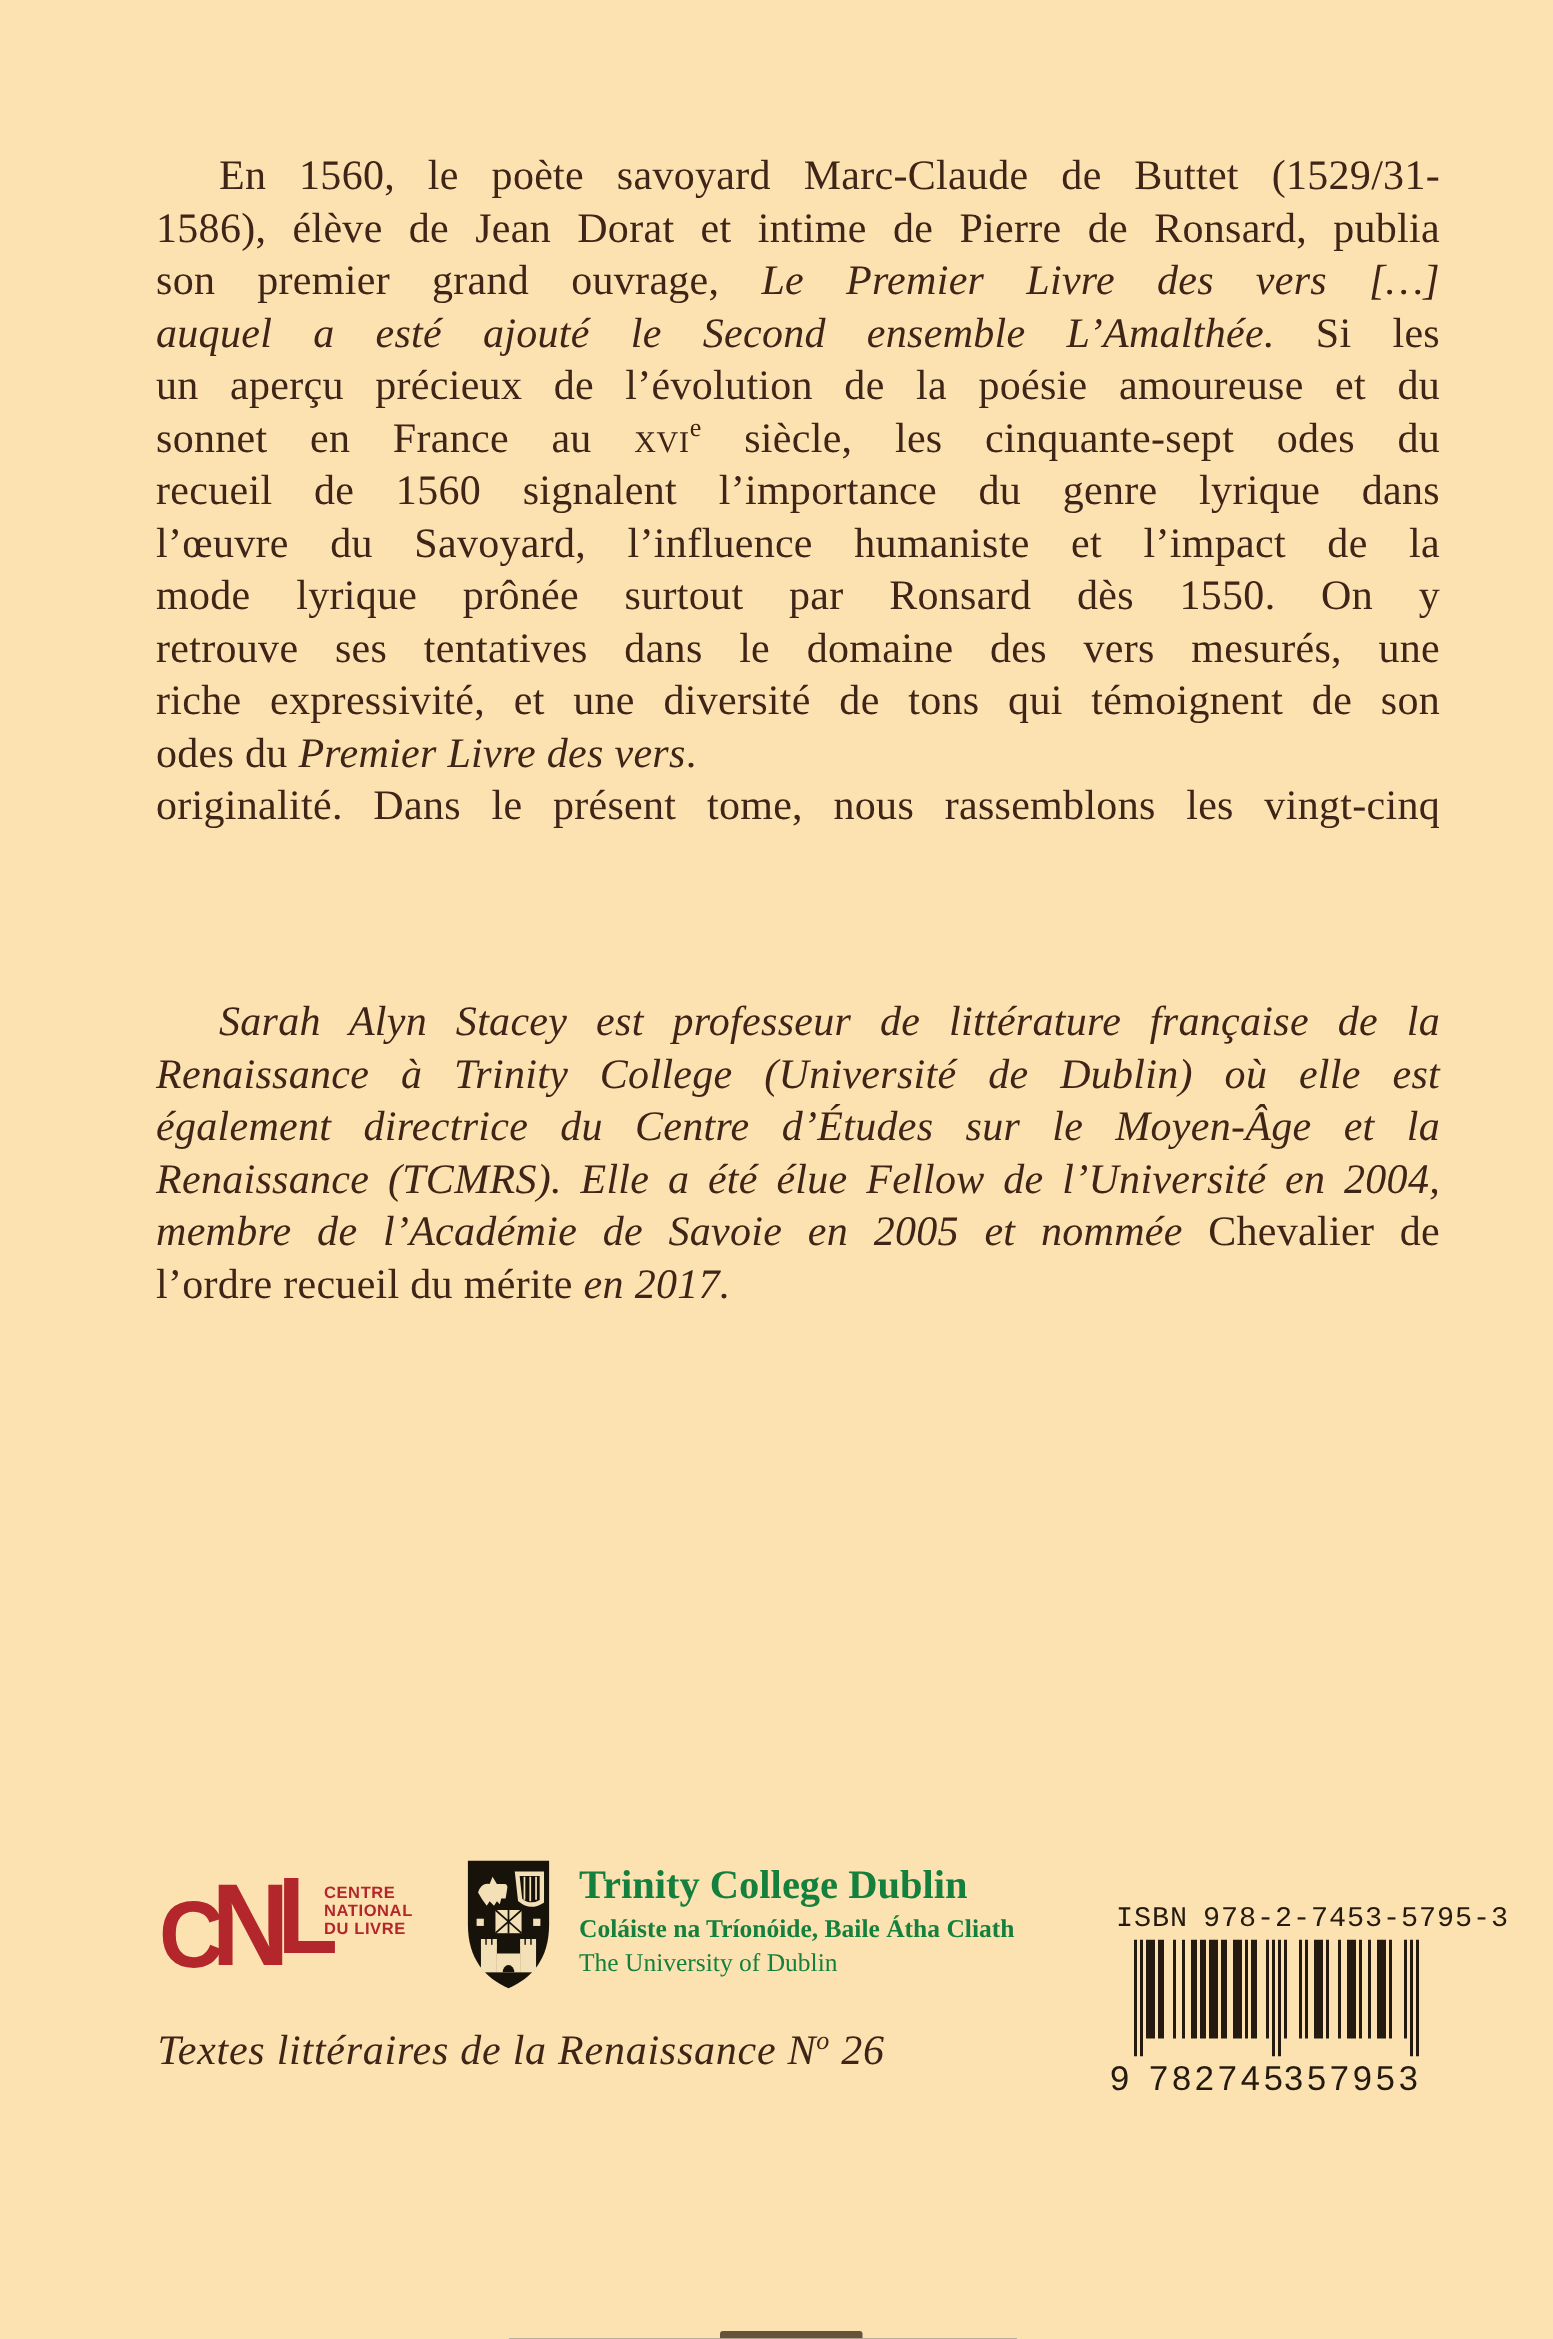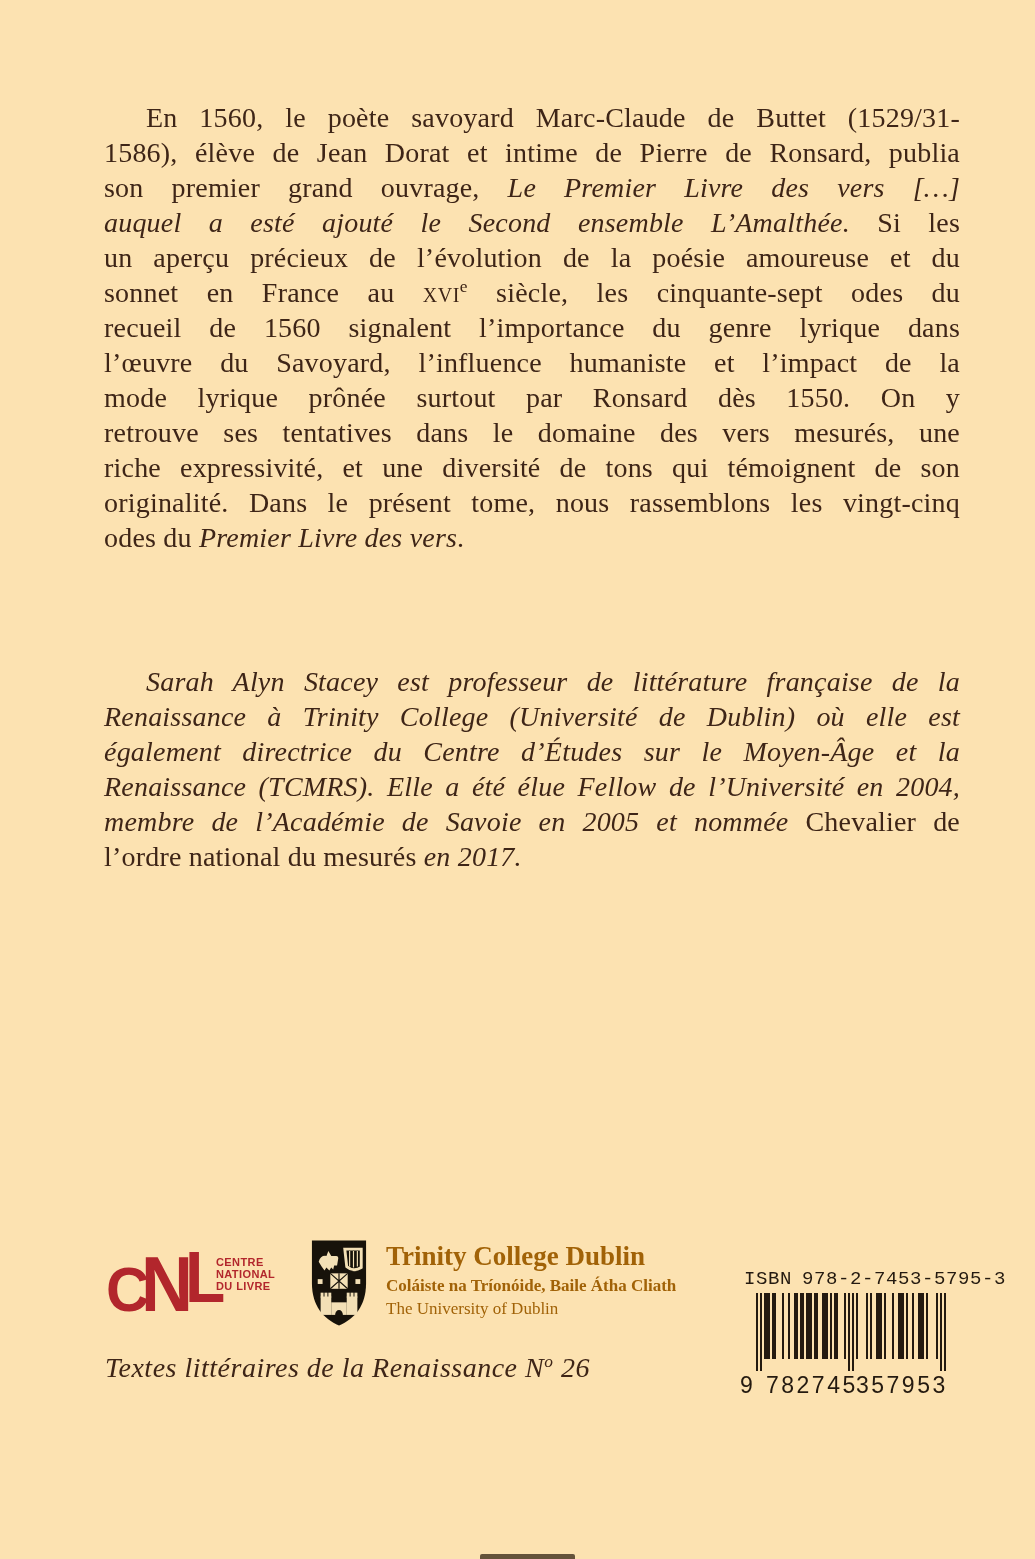--- a/index.html
+++ b/index.html
@@ -36,21 +36,21 @@
   #cnl-c{left:0px;top:16px;font-size:60px;transform:scaleY(1.05);}
   #cnl-n{left:35px;top:4px;font-size:72px;transform:scaleY(1.08);}
   #cnl-l{left:79px;top:0px;font-size:66px;transform:scaleY(1.1);}
   #cnl-sub{
     position:absolute;left:110px;top:12px;
     font-family:"Liberation Sans",sans-serif;
     font-weight:700;font-size:11px;line-height:12px;letter-spacing:0.4px;
   }
   #trinity{position:absolute;left:310px;top:1238px;display:flex;align-items:flex-start;}
   #trinity-shield{width:58px;height:90px;}
-  #trinity-text{margin-left:18px;padding-top:4px;color:#a16207;}
+  #trinity-text{margin-left:18px;padding-top:4px;color:#15803d;}
   #trinity-title{font-weight:700;font-size:27px;line-height:28px;}
   #trinity-irish{font-weight:700;font-size:17px;line-height:19px;margin-top:6px;}
   #trinity-sub{font-weight:400;font-size:17px;line-height:19px;margin-top:4px;font-family:Liberation Serif, serif;}
   #isbn-block{position:absolute;left:744px;top:1268px;width:216px;color:#241A10;}
   #isbn-label{
     font-family:Liberation Mono, monospace;
     font-size:19px;letter-spacing:0.6px;
     text-align:center;white-space:nowrap;margin-bottom:3px;
   }
   #isbn-label .num{margin-left:10px;}
@@ -81,31 +81,31 @@
       <div class="tline"><span class="s-n">1586), élève de Jean Dorat et intime de Pierre de Ronsard, publia</span></div>
       <div class="tline"><span class="s-n">son premier grand ouvrage, </span><span class="s-i">Le Premier Livre des vers […]</span></div>
       <div class="tline"><span class="s-i">auquel a esté ajouté le Second ensemble L’Amalthée.</span><span class="s-n"> Si les</span></div>
       <div class="tline"><span class="s-n">un aperçu précieux de l’évolution de la poésie amoureuse et du</span></div>
       <div class="tline"><span class="s-n">sonnet en France au </span><span class="s-sc">xvi</span><span class="s-sup">e</span><span class="s-n"> siècle, les cinquante-sept odes du</span></div>
       <div class="tline"><span class="s-n">recueil de 1560 signalent l’importance du genre lyrique dans</span></div>
       <div class="tline"><span class="s-n">l’œuvre du Savoyard, l’influence humaniste et l’impact de la</span></div>
       <div class="tline"><span class="s-n">mode lyrique prônée surtout par Ronsard dès 1550. On y</span></div>
       <div class="tline"><span class="s-n">retrouve ses tentatives dans le domaine des vers mesurés, une</span></div>
       <div class="tline"><span class="s-n">riche expressivité, et une diversité de tons qui témoignent de son</span></div>
+      <div class="tline last"><span class="s-n">odes du </span><span class="s-i">Premier Livre des vers</span><span class="s-n">.</span></div>
       <div class="tline"><span class="s-n">originalité. Dans le présent tome, nous rassemblons les vingt-cinq</span></div>
-      <div class="tline last"><span class="s-n">odes du </span><span class="s-i">Premier Livre des vers</span><span class="s-n">.</span></div>
     </div>
 
   <div id="bio" class="textblock">
       <div class="tline indent"><span class="s-i">Sarah Alyn Stacey est professeur de littérature française de la</span></div>
       <div class="tline"><span class="s-i">Renaissance à Trinity College (Université de Dublin) où elle est</span></div>
       <div class="tline"><span class="s-i">également directrice du Centre d’Études sur le Moyen-Âge et la</span></div>
       <div class="tline"><span class="s-i">Renaissance (TCMRS). Elle a été élue Fellow de l’Université en 2004,</span></div>
       <div class="tline"><span class="s-i">membre de l’Académie de Savoie en 2005 et nommée </span><span class="s-n">Chevalier de</span></div>
-      <div class="tline last"><span class="s-n">l’ordre national du mesurés </span><span class="s-i">en 2017.</span></div>
+      <div class="tline last"><span class="s-n">l’ordre recueil du mérite </span><span class="s-i">en 2017.</span></div>
     </div>
 
   <div id="cnl" style="color: rgb(178, 38, 44);">
     <span id="cnl-c" class="cnl-letter">C</span>
     <span id="cnl-n" class="cnl-letter">N</span>
     <span id="cnl-l" class="cnl-letter">L</span>
     <div id="cnl-sub">
       <div>CENTRE</div>
       <div>NATIONAL</div>
       <div>DU LIVRE</div>

